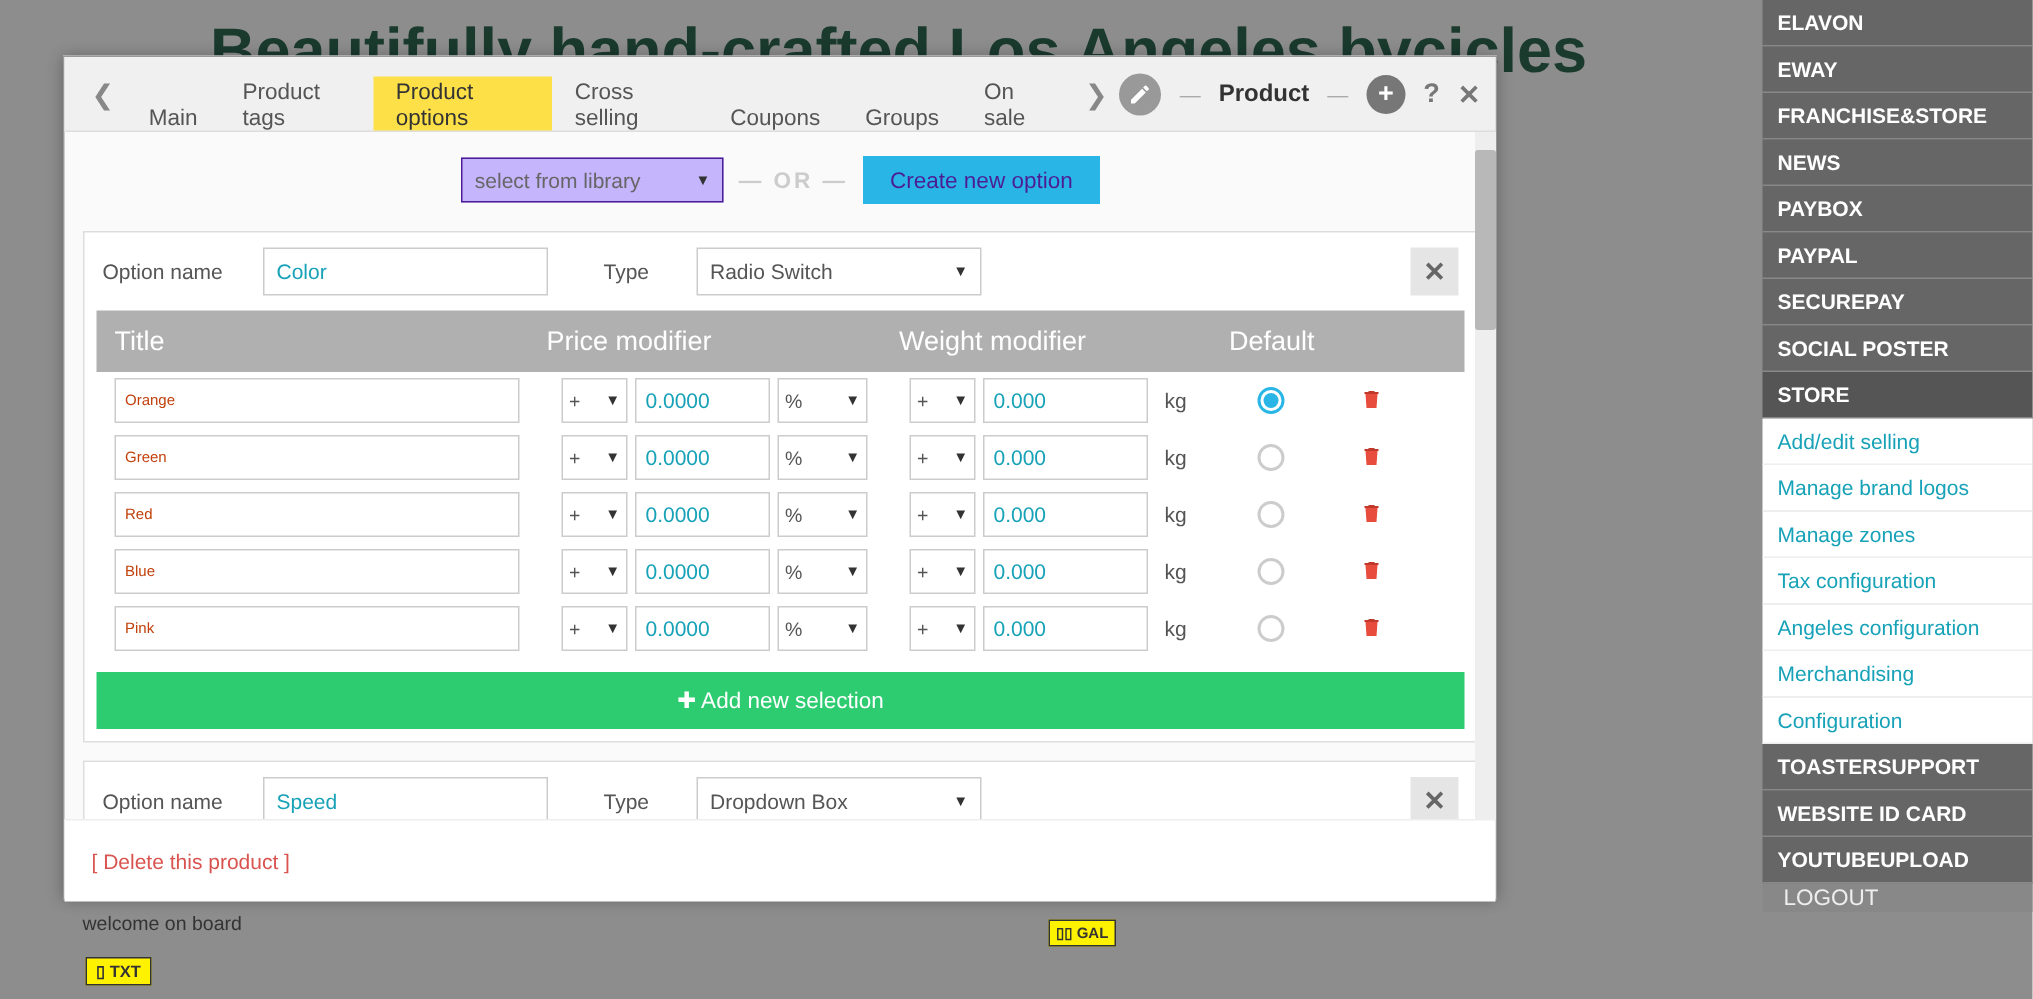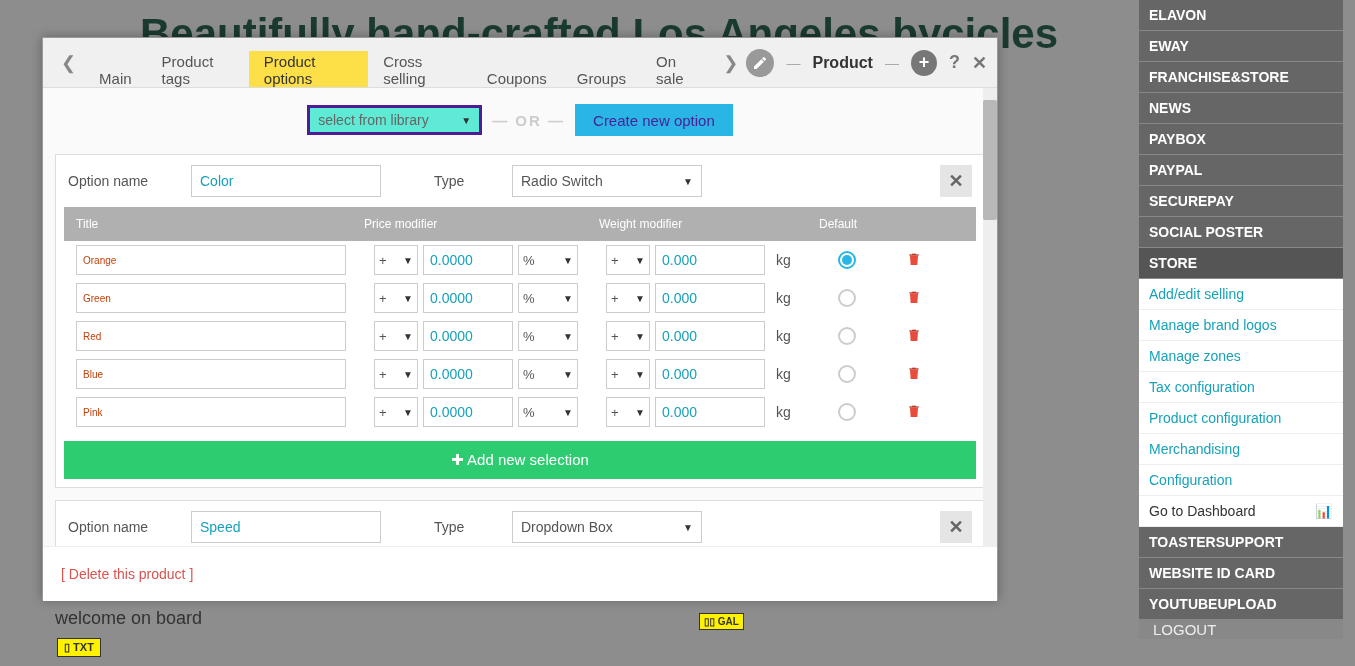--- a/index.html
+++ b/index.html
@@ -1,67 +1,67 @@
 <!DOCTYPE html>
 <html><head>
 <meta charset="utf-8">
 <style>
 *{box-sizing:border-box;margin:0;padding:0;font-family:Arial,Helvetica,sans-serif}
 body{background:#8d8d8d;width:1355px;height:666px;position:relative;overflow:hidden;font-size:14px}
 .bg-title{position:absolute;top:10px;left:140px;font-size:42px;font-weight:bold;color:#1a3a2e}
-.welcome-text{position:absolute;top:608px;left:55px;color:#333;font-size:18px}
+.welcome-text{position:absolute;top:608px;left:55px;color:#333;font-size:13px}
 .txt-badge{position:absolute;top:638px;left:57px;background:#fff200;border:1px solid #333;padding:2px 6px;font-size:11px;font-weight:bold;color:#333}
 .gal-badge{position:absolute;top:613px;left:699px;background:#fff200;border:1px solid #333;padding:2px 4px;font-size:10px;font-weight:bold;color:#333}
 .modal{position:absolute;top:37px;left:42px;width:956px;height:563px;background:#fff;border:1px solid #999;box-shadow:0 0 10px rgba(0,0,0,.3)}
 .modal-header{height:50px;background:#f0f0f0;display:flex;align-items:center;padding:0 10px;border-bottom:1px solid #ddd}
 .chev{color:#888;font-size:18px;padding:0 8px;cursor:pointer}
 .tabs{display:flex;flex:1;align-items:flex-end;height:100%}
 .tab{padding:0 15px;display:flex;align-items:center;color:#555;cursor:pointer;font-size:15px}
 .tab.active{background:#fde047;color:#333;border-top:2px solid transparent}
 .header-right{display:flex;align-items:center;gap:12px}
 .edit-icon{width:28px;height:28px;background:#999;border-radius:50%;display:flex;align-items:center;justify-content:center;color:#fff;font-size:14px}
 .product-label{font-weight:bold;color:#333;font-size:16px}
 .plus-circle{width:26px;height:26px;background:#777;border-radius:50%;display:flex;align-items:center;justify-content:center;color:#fff;font-size:18px;font-weight:bold}
 .help-icon,.close-icon{color:#777;font-size:18px;font-weight:bold;cursor:pointer}
 .modal-body{height:458px;overflow-y:auto;padding:8px 12px;background:#fafafa;position:relative}
 .scrollbar-track{position:absolute;right:0;top:0;width:14px;height:100%;background:#eee}
 .scrollbar-thumb{position:absolute;right:0;top:12px;width:14px;height:120px;background:#b8b8b8;border-radius:2px}
 .top-row{display:flex;justify-content:center;align-items:center;gap:10px;padding:8px 0 18px}
-.library-select{width:175px;height:30px;border:3px solid #4c1d95;padding:0 8px;color:#666;background:#5eead4;display:flex;align-items:center;justify-content:space-between}
+.library-select{width:175px;height:30px;border:1px solid #4c1d95;padding:0 8px;color:#666;background:#c4b5fd;display:flex;align-items:center;justify-content:space-between}
 .or-text{color:#ccc;font-weight:bold;font-size:15px;letter-spacing:2px}
 .create-btn{background:#29b6e6;color:#4c1d95;border:none;height:32px;padding:0 18px;font-size:15px;cursor:pointer}
 .option-block{border:1px solid #ddd;margin-bottom:12px;background:#fff}
-.option-header{display:flex;align-items:center;padding:10px 12px;gap:28px}
+.option-header{display:flex;align-items:center;padding:10px 12px;gap:12px}
 .label-text{color:#555;font-size:14px;width:95px}
 .text-input{height:32px;border:1px solid #ccc;padding:0 8px;color:#17a2b8;font-size:14px;width:190px}
 .type-select{height:32px;border:1px solid #ccc;padding:0 8px;color:#555;font-size:14px;width:190px;display:flex;align-items:center;justify-content:space-between;background:#fff}
 .caret{color:#333;font-size:10px}
 .remove-x{margin-left:auto;width:32px;height:32px;background:#e5e5e5;display:flex;align-items:center;justify-content:center;color:#666;font-size:18px;font-weight:bold;cursor:pointer}
-.table-head{display:flex;background:#b0b0b0;color:#fff;padding:10px 12px;font-size:12px;margin:0 8px}
+.table-head{display:flex;background:#b0b0b0;color:#fff;padding:10px 12px;font-size:18px;margin:0 8px}
 .col-title{width:288px}
 .col-price{width:235px}
 .col-weight{width:220px}
 .col-default{width:90px}
 .opt-row{display:flex;align-items:center;padding:4px 12px;gap:5px;margin:0 8px}
 .title-input{width:270px;height:30px;border:1px solid #ccc;padding:0 6px;color:#c2410c;font-size:10px}
 .sign-sel{width:44px;height:30px;border:1px solid #ccc;background:#fff;display:flex;align-items:center;justify-content:space-between;padding:0 4px;color:#555;font-size:13px}
 .num-input{width:90px;height:30px;border:1px solid #ccc;padding:0 6px;color:#17a2b8;font-size:14px}
 .pct-sel{width:60px;height:30px;border:1px solid #ccc;background:#fff;display:flex;align-items:center;justify-content:space-between;padding:0 4px;color:#555;font-size:13px}
 .gap1{width:18px}
 .kg-label{color:#555;padding:0 6px;width:28px}
 .radio{width:18px;height:18px;border:2px solid #ccc;border-radius:50%;margin-left:35px;display:flex;align-items:center;justify-content:center}
 .radio.checked{border-color:#29b6e6}
 .radio.checked::after{content:'';width:10px;height:10px;background:#29b6e6;border-radius:50%}
 .trash{margin-left:45px;cursor:pointer}
 .trash svg{width:16px;height:18px}
 .add-btn{margin:10px 8px 8px;background:#2ecc71;color:#fff;text-align:center;padding:10px;font-size:15px;cursor:pointer}
 .modal-footer{height:55px;background:#fff;border-top:1px solid #eee;display:flex;align-items:center;justify-content:space-between;padding:0 18px}
 .delete-link{color:#d9534f;font-size:14px;cursor:pointer}
 .save-btn{background:#29b6e6;color:#fff;border:none;padding:8px 14px;font-size:15px;cursor:pointer;display:flex;align-items:center;gap:6px}
-.sidebar{position:absolute;top:0;right:12px;width:204px}
+.sidebar{position:absolute;top:0;right:0;width:180px}
 .side-item{background:#666;color:#fff;padding:7px 10px;font-size:14px;font-weight:bold;border-bottom:1px solid #888;cursor:pointer;display:flex;justify-content:space-between;align-items:center}
 .side-item.active{background:#555}
 .side-sub{background:#fff;color:#17a2b8;padding:7px 10px;font-size:14px;cursor:pointer;border-bottom:1px solid #eee}
 .side-sub.dash{display:flex;justify-content:space-between;align-items:center;color:#333}
 .chart-icon{color:#17a2b8;font-size:14px}
 .side-logout{background:#888;color:#eee;padding:1px 14px;font-size:15px;cursor:pointer}
 </style>
 </head>
 <body>
 
@@ -289,24 +289,20 @@
     <div class="side-item">NEWS</div>
     <div class="side-item">PAYBOX</div>
     <div class="side-item">PAYPAL</div>
     <div class="side-item">SECUREPAY</div>
     <div class="side-item">SOCIAL POSTER</div>
     <div class="side-item active">STORE</div>
     <div class="side-sub">Add/edit selling</div>
     <div class="side-sub">Manage brand logos</div>
     <div class="side-sub">Manage zones</div>
     <div class="side-sub">Tax configuration</div>
-    <div class="side-sub">Product configuration</div>
+    <div class="side-sub">Angeles configuration</div>
     <div class="side-sub">Merchandising</div>
     <div class="side-sub">Configuration</div>
-    <div class="side-sub dash">
-      <span>Go to Dashboard</span>
-      <span class="chart-icon">📊</span>
-    </div>
     <div class="side-item">TOASTERSUPPORT</div>
     <div class="side-item">WEBSITE ID CARD</div>
     <div class="side-item">YOUTUBEUPLOAD</div>
     <div class="side-logout">LOGOUT</div>
   </div>
 
 </body></html>

